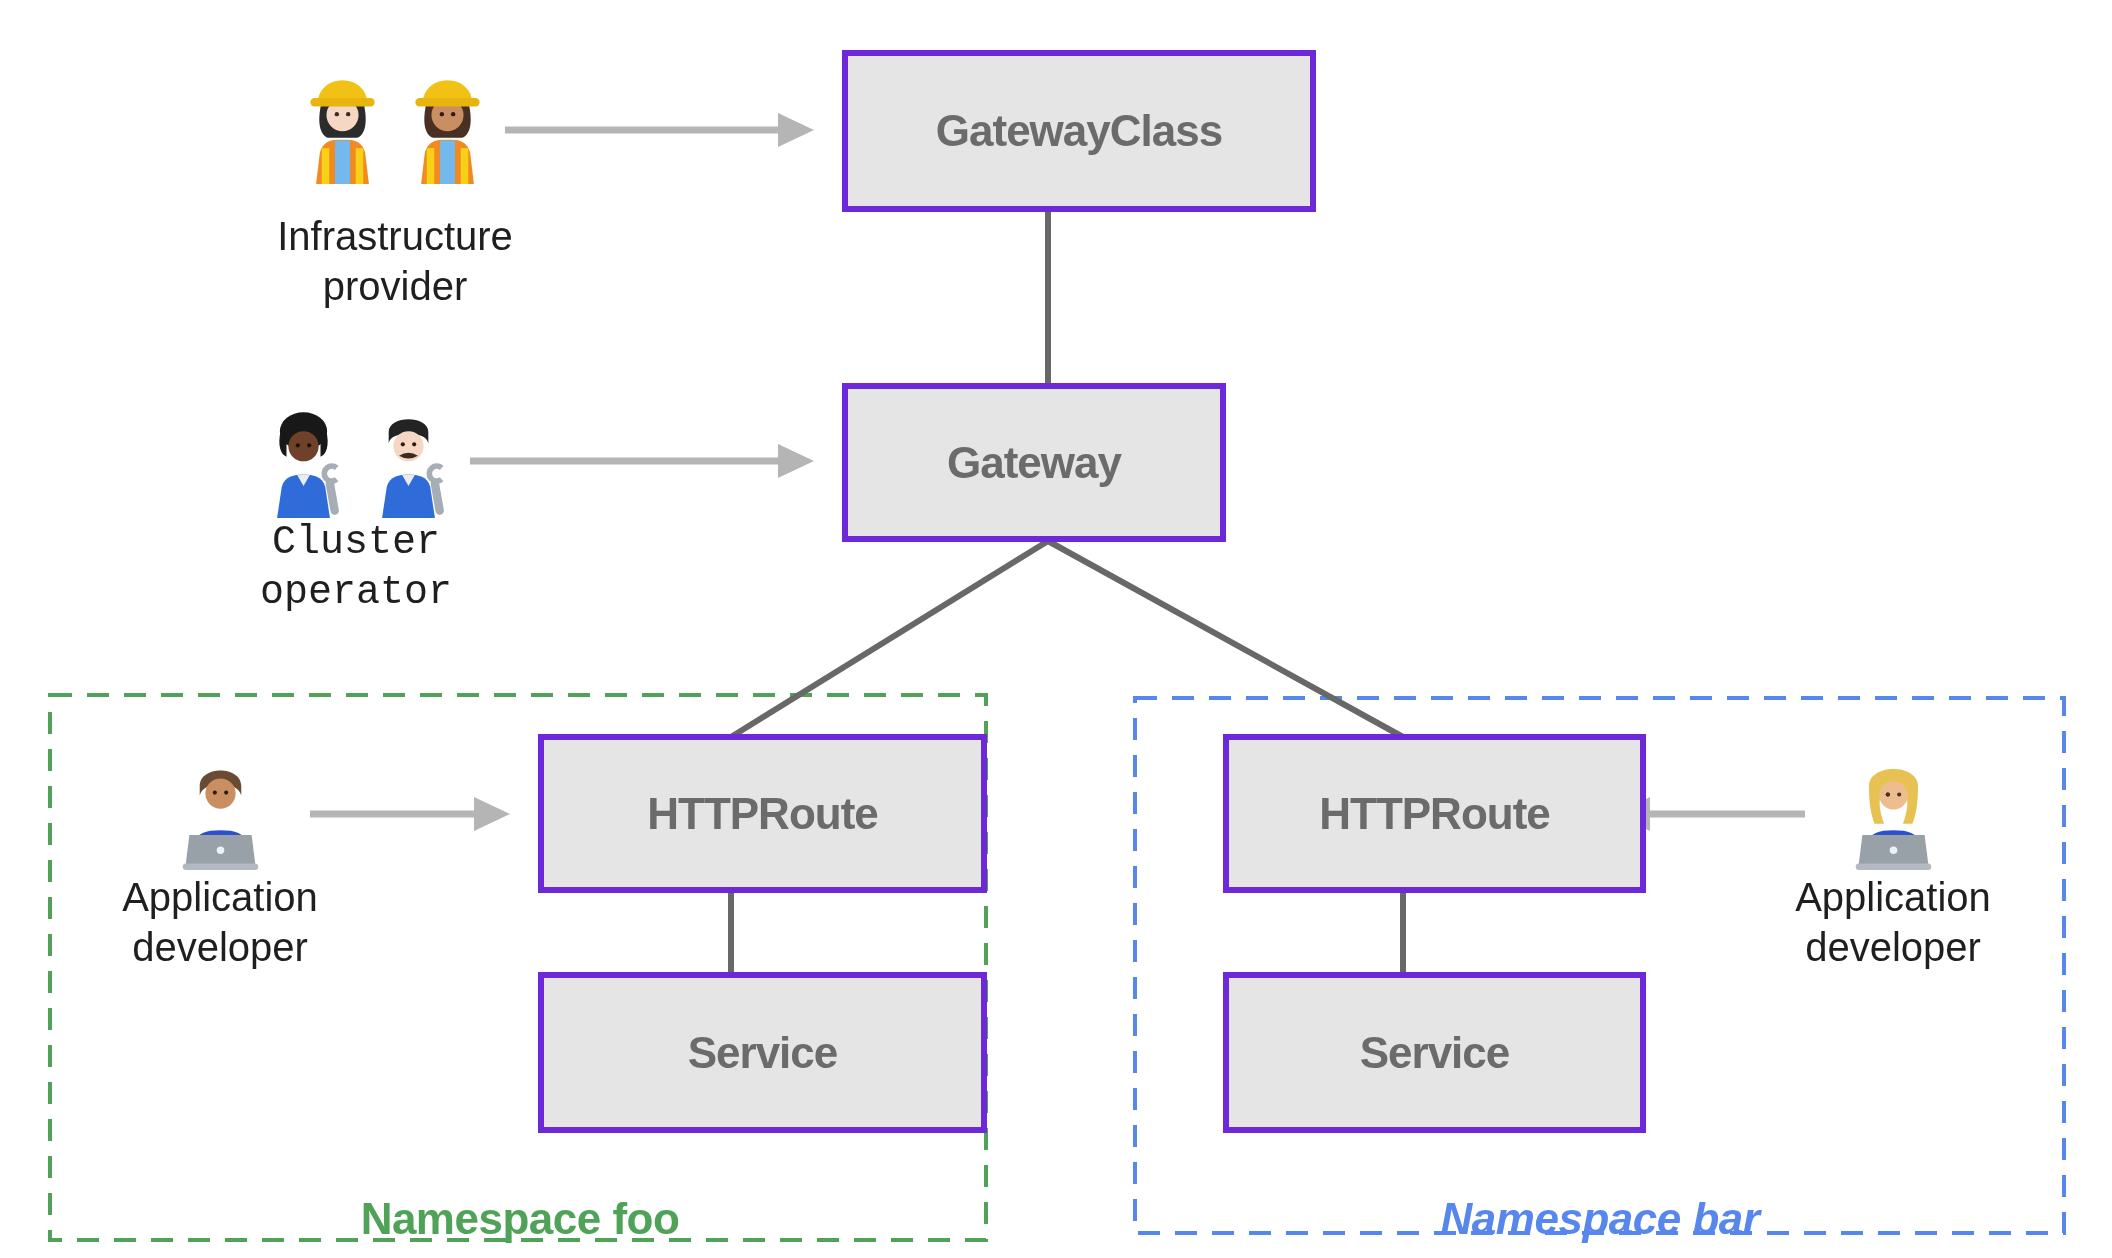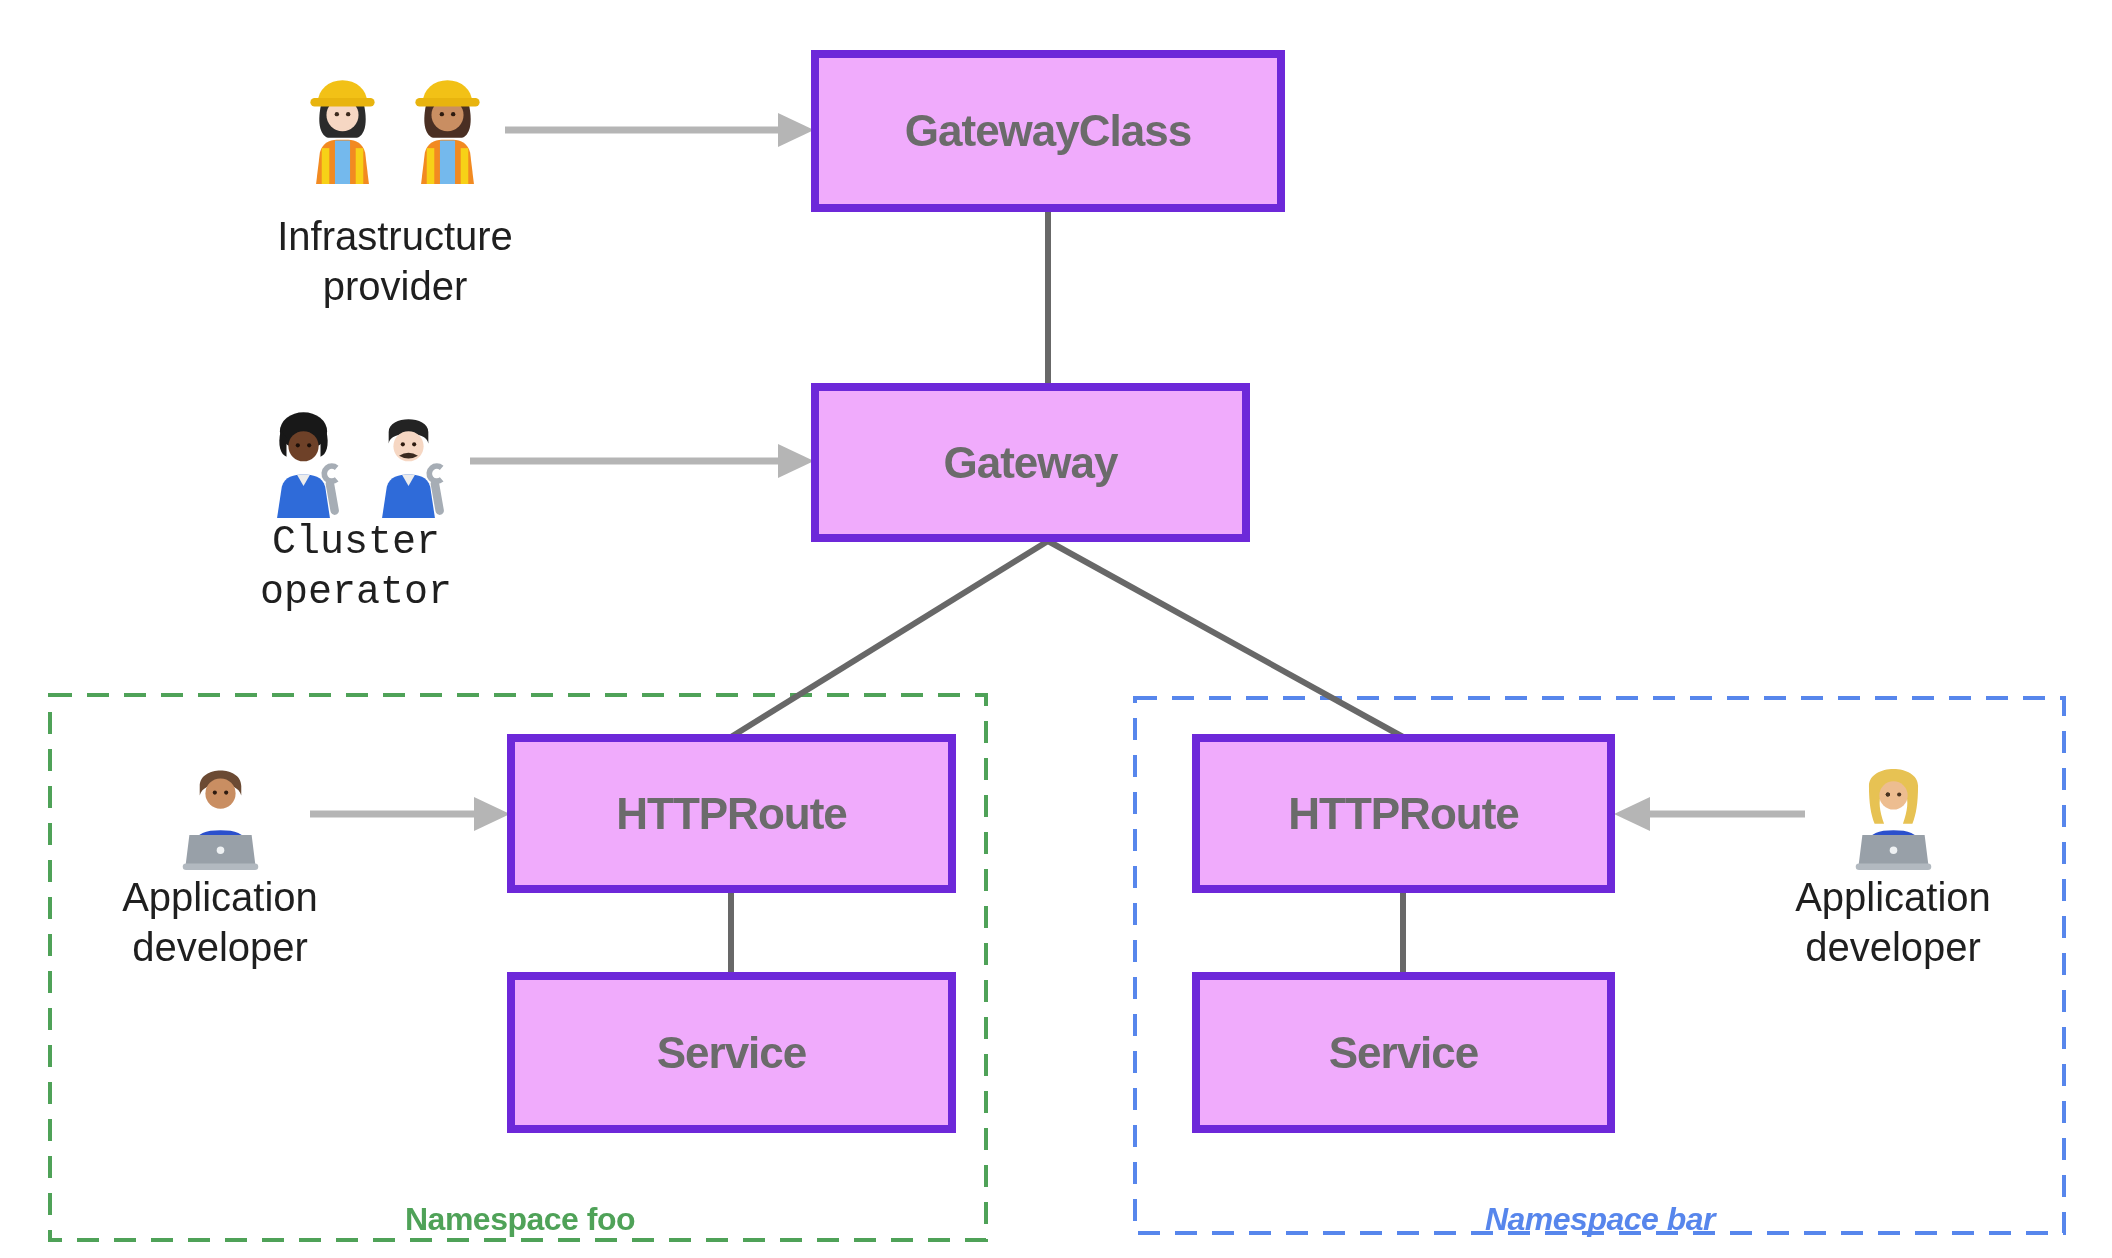--- a/index.html
+++ b/index.html
@@ -1,28 +1,28 @@
 <!DOCTYPE html>
 <html><head>
 <meta charset="utf-8">
 <style>
   html,body{margin:0;padding:0;background:#ffffff;}
   #canvas{position:relative;width:2112px;height:1258px;background:#ffffff;overflow:hidden;
           font-family:"Liberation Sans", sans-serif;}
   #overlay{position:absolute;left:0;top:0;width:2112px;height:1258px;}
-  .node{position:absolute;box-sizing:border-box;border:8px solid #6d28d9;background:#f0abfc;
+  .node{position:absolute;box-sizing:border-box;border:6px solid #6d28d9;background:#e5e5e5;
         display:flex;align-items:center;justify-content:center;
-        font-weight:bold;font-size:44px;letter-spacing:-1px;color:#6b6b6b;}
+        font-weight:bold;font-size:44px;letter-spacing:-1px;color:#6b6b6b;margin-left:31px;}
   .node-gatewayclass{left:811px;top:50px;width:474px;height:162px;}
-  .node-gateway{left:811px;top:383px;width:439px;height:159px;}
+  .node-gateway{left:811px;top:383px;width:384px;height:159px;}
   .node-httproute-foo{left:507px;top:734px;width:449px;height:159px;}
   .node-service-foo{left:507px;top:972px;width:449px;height:161px;}
   .node-httproute-bar{left:1192px;top:734px;width:423px;height:159px;}
   .node-service-bar{left:1192px;top:972px;width:423px;height:161px;}
-  .ns-label{position:absolute;width:660px;text-align:center;font-weight:bold;font-size:32px;
+  .ns-label{position:absolute;width:660px;text-align:center;font-weight:bold;font-size:44px;
             letter-spacing:-0.5px;top:1195px;line-height:48px;}
   .ns-label-foo{left:190px;color:#4fa258;}
   .ns-label-bar{left:1270px;color:#5786ec;font-style:italic;}
   .persona{position:absolute;width:290px;display:flex;flex-direction:column;align-items:center;}
   .persona .icons{display:flex;gap:10px;align-items:flex-end;}
   .persona svg{width:95px;height:118px;display:block;}
   .persona .plabel{text-align:center;font-size:40px;line-height:50px;color:#1f1f1f;}
   .persona-infra{left:250px;top:66px;}
   .persona-infra .plabel{margin-top:27px;}
   .persona-cluster{left:211px;top:400px;}

